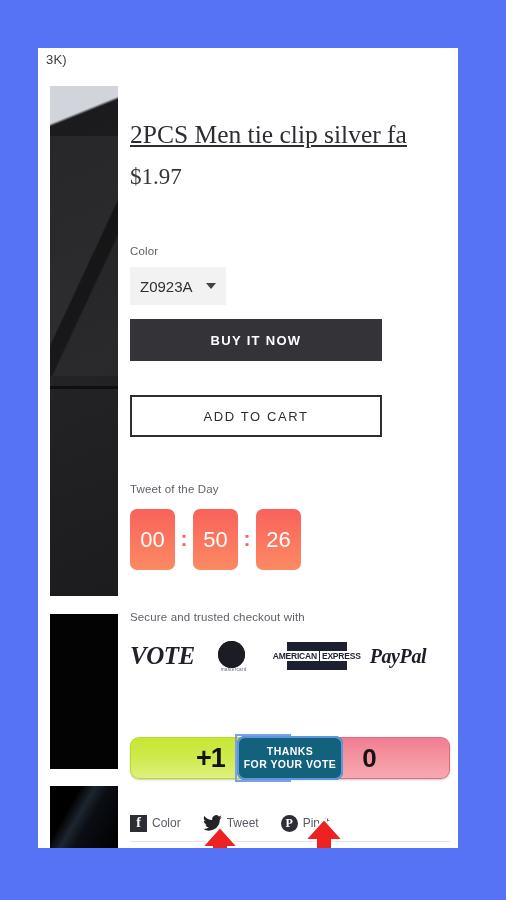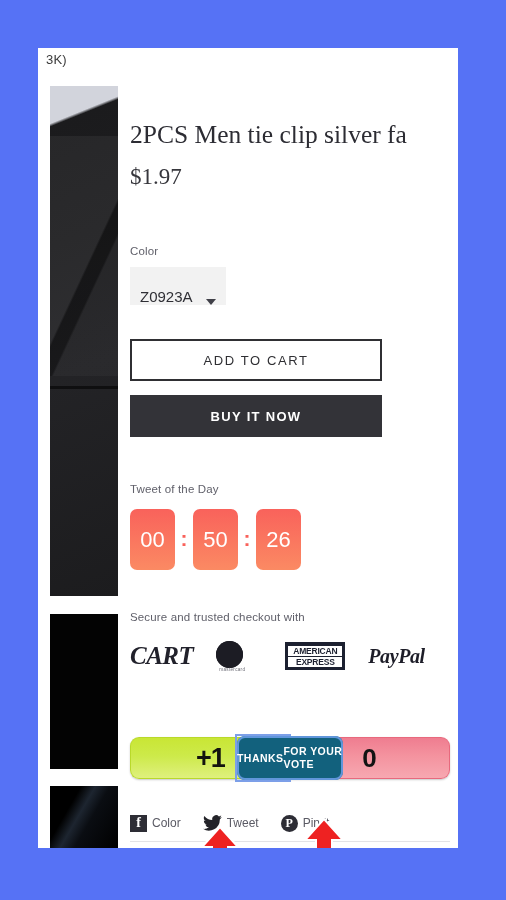--- a/index.html
+++ b/index.html
@@ -76,20 +76,21 @@
   }
 
   #product-title {
     font-family:"Liberation Serif", serif;
     font-size:25.5px;
     line-height:37px;
     color:#2c2c33;
     white-space:nowrap;
     overflow:hidden;
     margin-top:30px;
+    text-decoration:underline;
   }
   #product-title .l2 { display:block; }
 
   #price {
     font-family:"Liberation Serif", serif;
     font-size:23px;
     color:#37373d;
     margin-top:11px;
   }
 
@@ -98,21 +99,21 @@
     color:#60606a;
     letter-spacing:.15px;
   }
 
   #color-block { margin-top:55px; }
   #color-select {
     margin-top:10px;
     width:96px; height:38px;
     background:#f2f2f2;
     border:none;
-    display:flex; align-items:flex-end;
+    display:flex; align-items:center;
     padding:0 10px;
     position:relative;
     cursor:pointer;
   }
   #color-value { font-size:15px; color:#2f2f35; }
   #caret {
     margin-left:auto;
     width:0;height:0;
     border-left:5px solid transparent;
     border-right:5px solid transparent;
@@ -189,21 +190,21 @@
   .mc i:last-child  { left:17px; }
   .mc b {
     position:absolute; left:3px; top:26px;
     font-size:4.6px; font-weight:normal;
     color:#6b6b75; letter-spacing:.3px;
     white-space:nowrap;
   }
   .amex {
     width:60px; height:28px;
     background:#1c2030;
-    display:flex; flex-direction:column;
+    display:flex; flex-direction:row;
     align-items:center; justify-content:center;
     gap:1px;
     padding:2px 16px;
   }
   .amex span {
     background:#ffffff; color:#1c2030;
     font-size:8.5px; font-weight:bold;
     line-height:10px;
     letter-spacing:-.2px;
     padding:0 2px;
@@ -252,21 +253,21 @@
   #vote-count span {
     font-size:26px; font-weight:bold;
     color:#131313;
   }
   #vote-tooltip {
     position:absolute;
     left:107px; top:-1px;
     width:106px; height:44px;
     background:#12617d;
     border-radius:8px;
-    display:flex; flex-direction:row;
+    display:flex; flex-direction:column;
     align-items:center; justify-content:center;
     box-shadow:0 0 0 2px rgba(110,160,235,.85) inset;
     pointer-events:none;
   }
   #vote-tooltip b {
     color:#ffffff;
     font-size:10.5px;
     font-weight:bold;
     letter-spacing:.45px;
     line-height:13px;
@@ -346,38 +347,38 @@
     <div id="price">$1.97</div>
 
     <div id="color-block">
       <div class="field-label">Color</div>
       <div id="color-select">
         <span id="color-value">Z0923A</span>
         <span id="caret"></span>
       </div>
     </div>
 
+    <div class="btn" id="buy-now">BUY IT NOW</div>
     <div class="btn" id="add-to-cart">ADD TO CART</div>
-    <div class="btn" id="buy-now">BUY IT NOW</div>
 
     <div id="deal-block">
       <div class="field-label">Tweet of the Day</div>
       <div id="countdown">
         <div class="cd-box">00</div>
         <div class="cd-sep">:</div>
         <div class="cd-box">50</div>
         <div class="cd-sep">:</div>
         <div class="cd-box">26</div>
       </div>
     </div>
 
     <div id="pay-block">
       <div class="field-label">Secure and trusted checkout with</div>
       <div id="pay-logos">
-        <div class="visa">CART</div>
+        <div class="visa">VOTE</div>
         <div class="mc">
           <i></i>
           <i></i>
           <b>mastercard</b>
         </div>
         <div class="amex">
           <span>AMERICAN</span>
           <span>EXPRESS</span>
         </div>
         <div class="paypal">PayPal</div>

